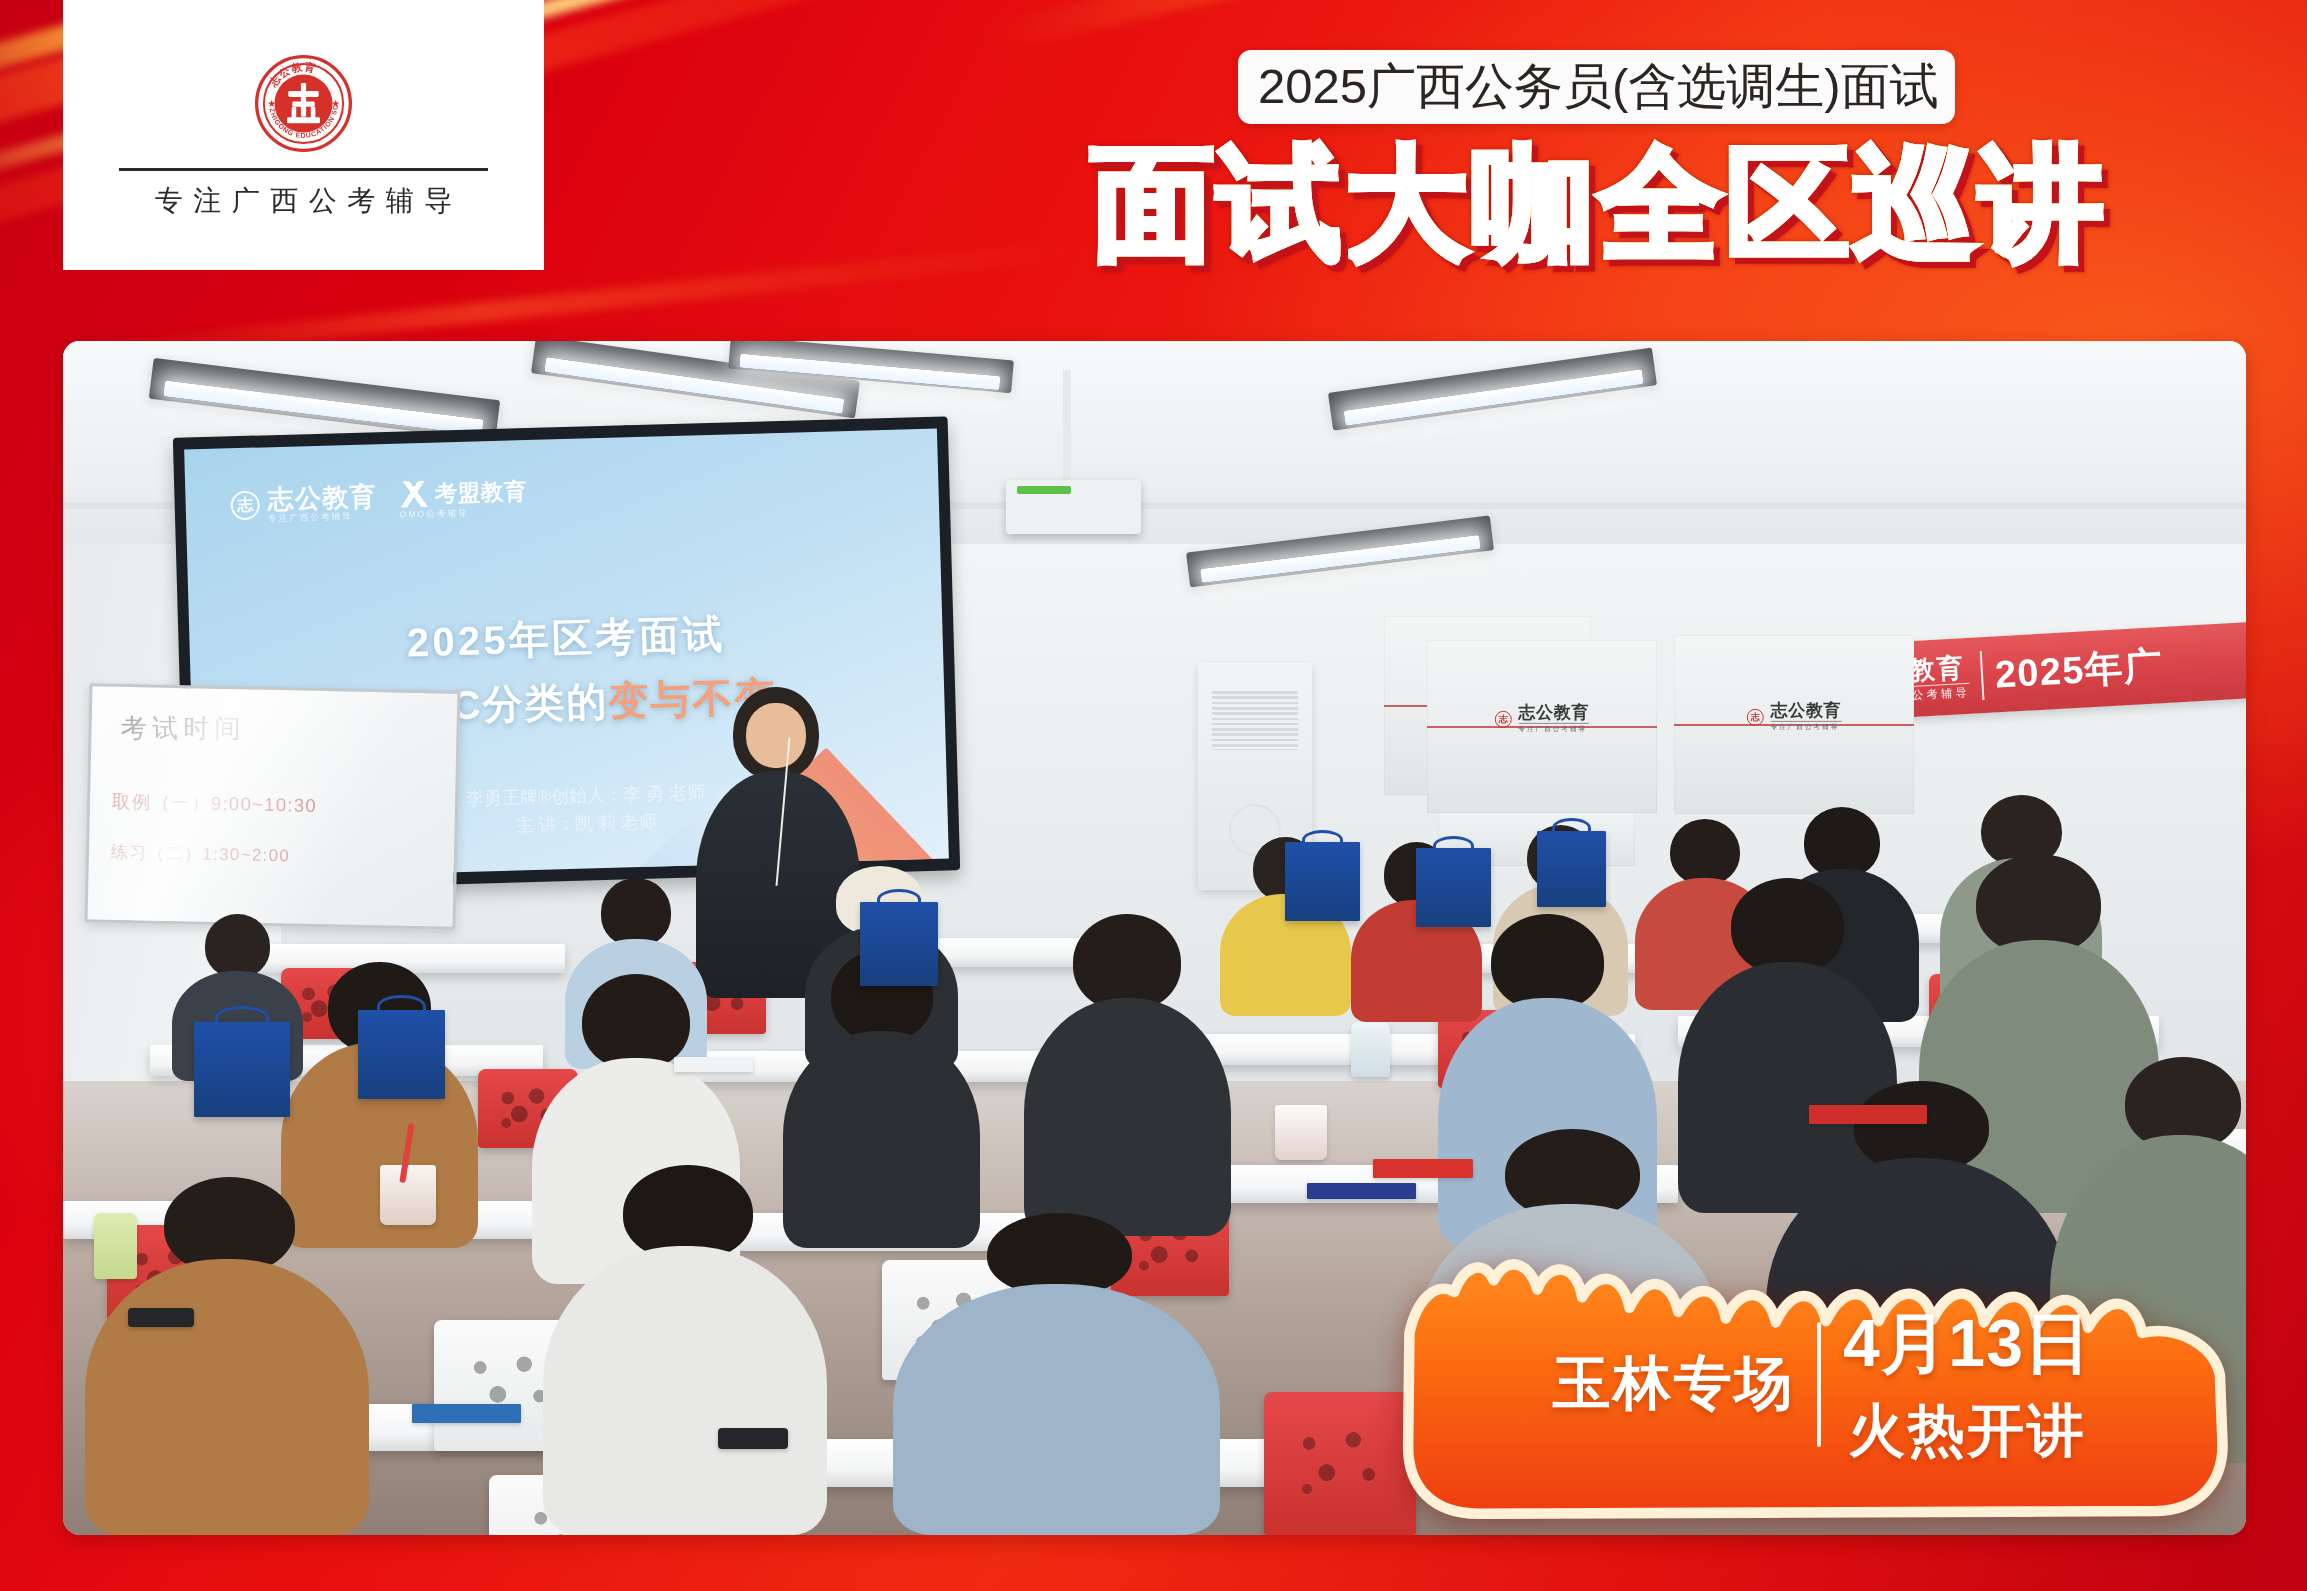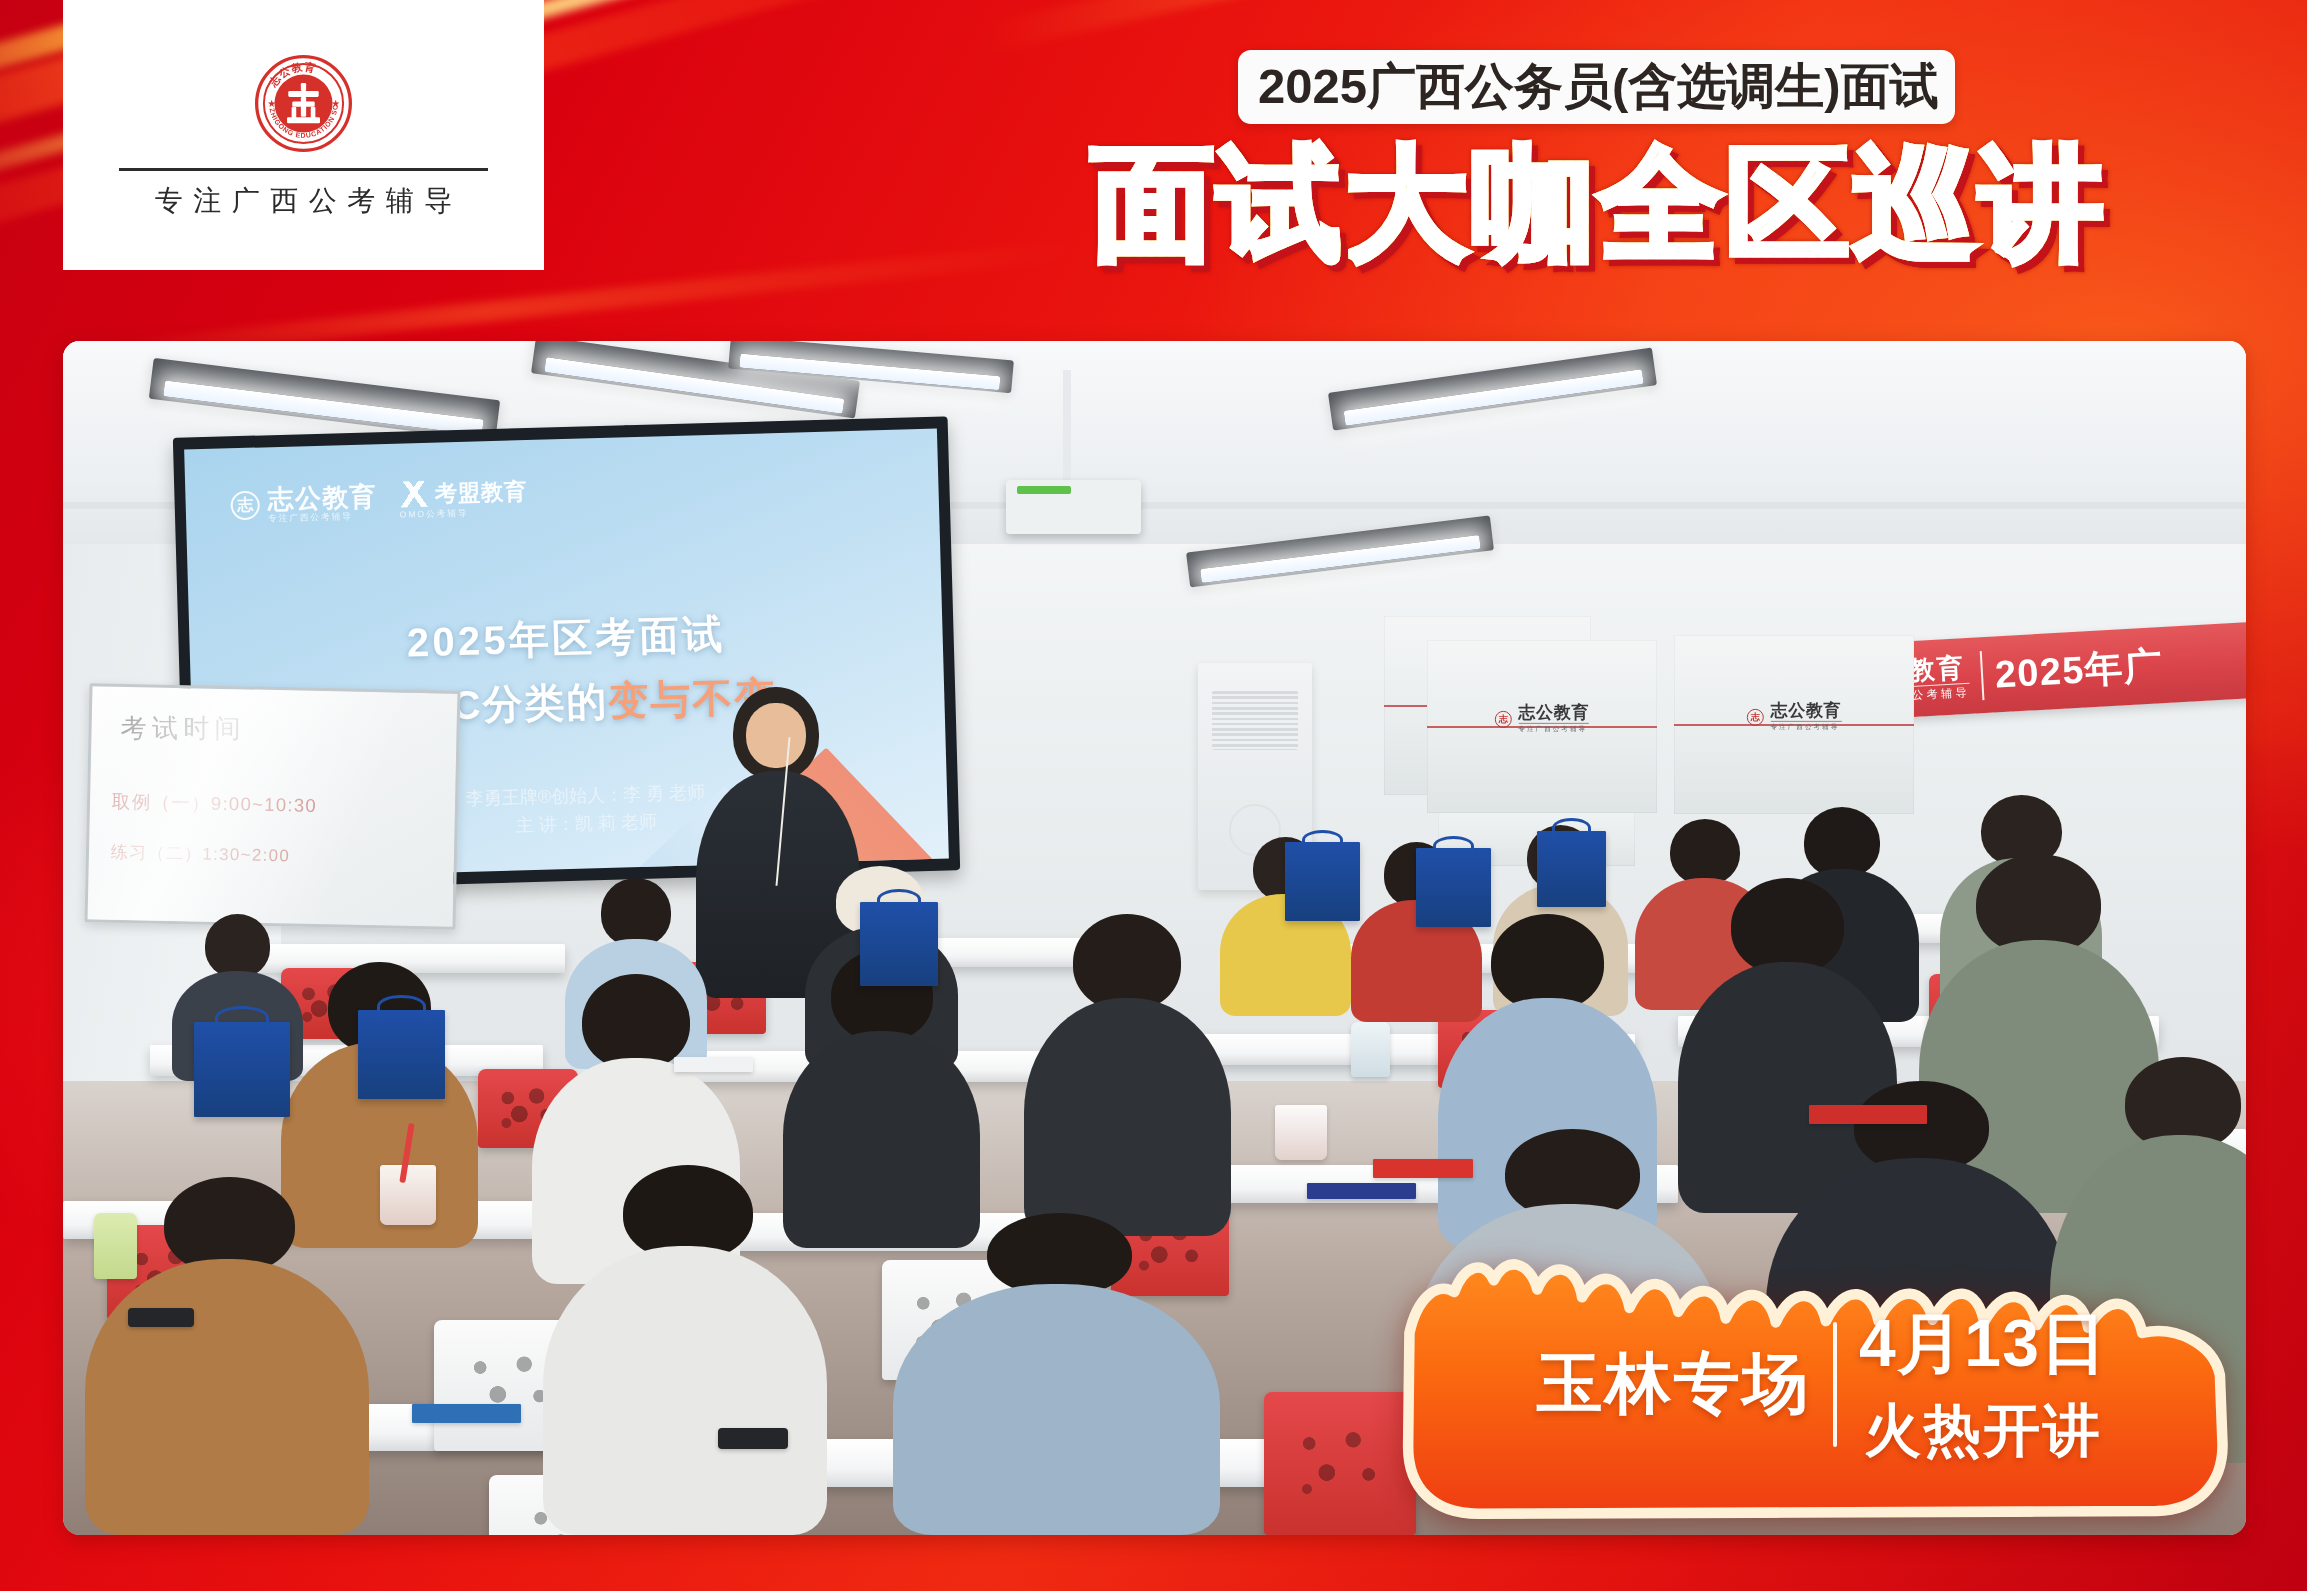--- a/index.html
+++ b/index.html
@@ -43,21 +43,21 @@
   .brand-word .reg{font-size:20px;vertical-align:super;font-weight:bold;}
   .logo-rule{width:369px;height:3.3px;background:#2b2b2b;margin:14.5px 0 10.5px;}
   .brand-sub{font-size:28px;color:#2b2b2b;letter-spacing:10.5px;white-space:nowrap;padding-left:10.5px;}
 
   
   .kicker{
     position:absolute;left:1238px;top:50px;height:74px;display:flex;align-items:stretch;
     background:#fbfbfb;border-radius:13px;box-shadow:0 2.6px 9.2px rgba(90,0,0,.22);
   }
   .kicker-main{display:flex;align-items:center;padding:0 16px 0 20px;font-size:49px;
-    font-weight:bold;color:#2c2522;letter-spacing:0px;white-space:nowrap;}
+    font-weight:normal;color:#2c2522;letter-spacing:0px;white-space:nowrap;}
   .kicker-chip{display:flex;align-items:center;padding:0 17px;font-size:46px;font-weight:bold;
     color:#fff;letter-spacing:4px;white-space:nowrap;
     background:linear-gradient(180deg,#e8211d 0%,#d41318 100%);
     border-radius:9.2px;margin:4px 4px 4px 0;}
 
   
   .headline{
     position:absolute;left:1091px;top:142px;font-size:123px;font-weight:bold;
     letter-spacing:4px;white-space:nowrap;line-height:1;
     background:repeating-linear-gradient(115deg,#ffe45c 0px,#fff3a8 3.3px,#f7c922 6.6px,#ffe878 10px),
@@ -198,21 +198,21 @@
   .bottle{position:absolute;border-radius:6.6px 6.6px 4px 4px;box-shadow:0 2.6px 5.3px rgba(0,0,0,.16);}
   .book{position:absolute;border-radius:1.3px;box-shadow:0 2px 4.6px rgba(0,0,0,.18);}
   .phone{position:absolute;background:#24262a;border-radius:4px;box-shadow:0 2px 4.6px rgba(0,0,0,.22);}
 
   
   .flame{position:absolute;left:1391px;top:1234px;width:850px;height:285px;}
   .flame svg{position:absolute;inset:0;width:100%;height:100%;
     filter:drop-shadow(0 6.6px 14.5px rgba(120,10,0,.45));}
   .flame-content{position:absolute;left:0;right:0;top:71px;height:158px;
     display:flex;align-items:center;justify-content:center;gap:22.4px;}
-  .fl-city{font-size:66px;font-weight:bold;color:#fff;letter-spacing:2.6px;white-space:nowrap;
+  .fl-city{font-size:58px;font-weight:bold;color:#fff;letter-spacing:2.6px;white-space:nowrap;
     text-shadow:0 3.3px 6.6px rgba(150,40,0,.45);margin-left:12px;}
   .fl-div{width:3.3px;height:125px;background:rgba(255,255,255,.95);border-radius:2px;}
   .fl-right{display:flex;flex-direction:column;align-items:center;gap:4px;}
   .fl-date{font-size:66px;font-weight:bold;color:#fff;letter-spacing:1.3px;white-space:nowrap;
     text-shadow:0 3.3px 6.6px rgba(150,40,0,.45);}
   .fl-open{font-size:57px;font-weight:bold;color:#fff;letter-spacing:2.6px;white-space:nowrap;
     text-shadow:0 3.3px 6.6px rgba(150,40,0,.45);}
 </style>
 </head>
 <body>

